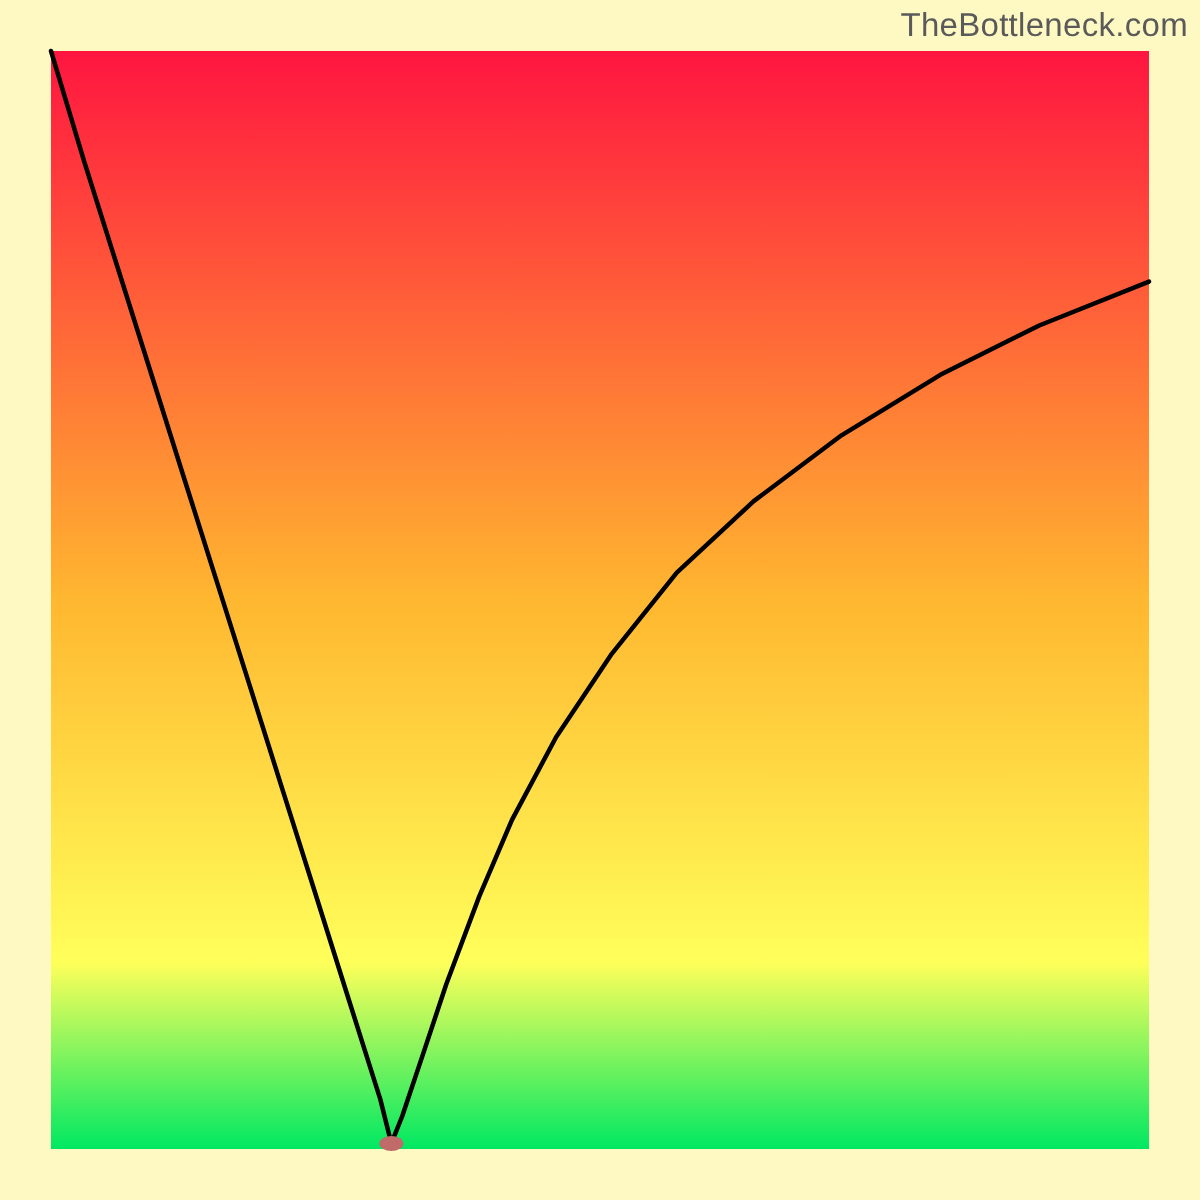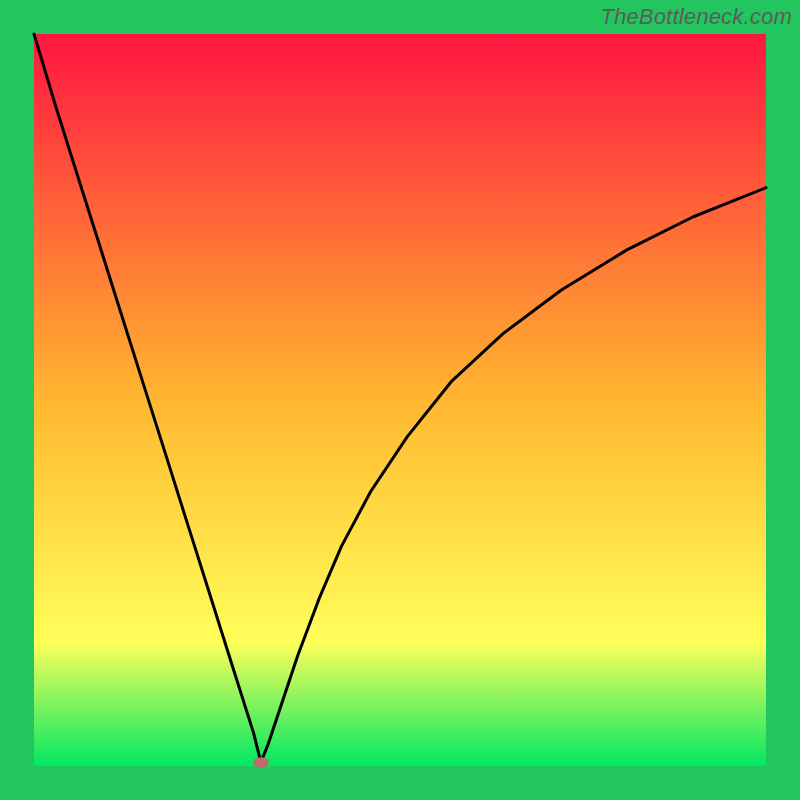--- a/index.html
+++ b/index.html
@@ -8,22 +8,21 @@
     width: 800px;
     height: 800px;
     background: #000;
     overflow: hidden;
     font-family: Arial, Helvetica, sans-serif;
   }
   .frame {
     position: relative;
     width: 800px;
     height: 800px;
-    background: #22c55e;
-    font-style: italic;
+    background: #fef9c3;
   }
   .watermark {
     position: absolute;
     top: 4px;
     right: 8px;
     color: #5a5a5a;
     font-size: 22px;
     font-weight: 400;
     letter-spacing: 0.2px;
     z-index: 10;

